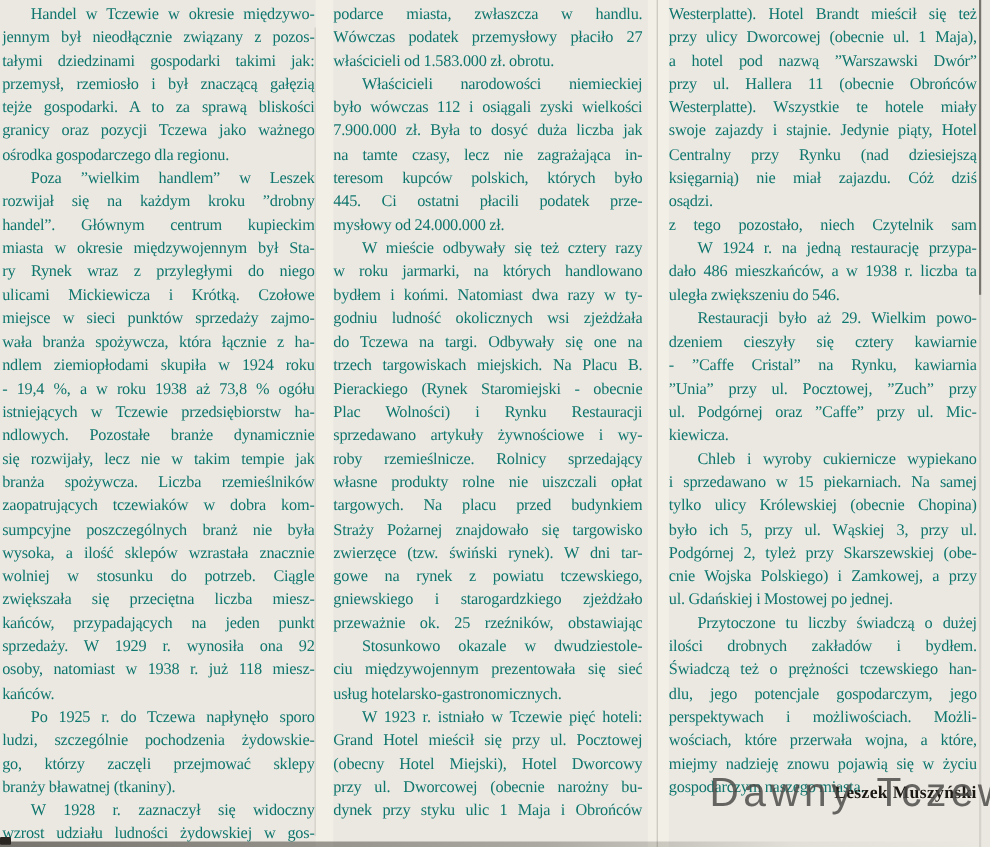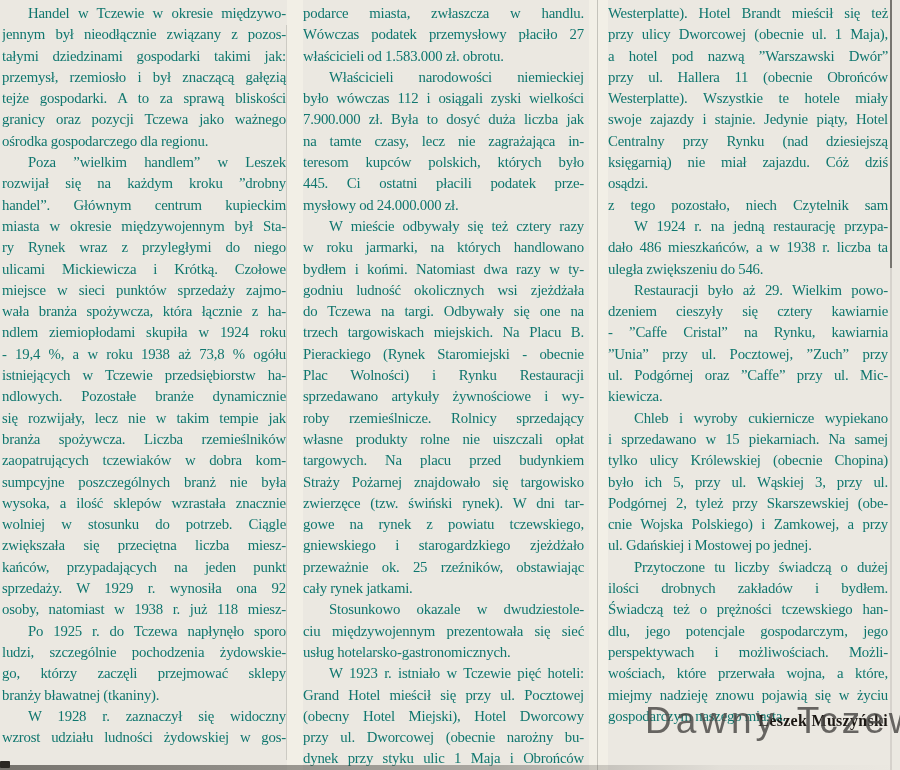--- a/index.html
+++ b/index.html
@@ -90,20 +90,21 @@
         <div class="line">się rozwijały, lecz nie w takim tempie jak</div>
         <div class="line">branża spożywcza. Liczba rzemieślników</div>
         <div class="line">zaopatrujących tczewiaków w dobra kom-</div>
         <div class="line">sumpcyjne poszczególnych branż nie była</div>
         <div class="line">wysoka, a ilość sklepów wzrastała znacznie</div>
         <div class="line">wolniej w stosunku do potrzeb. Ciągle</div>
         <div class="line">zwiększała się przeciętna liczba miesz-</div>
         <div class="line">kańców, przypadających na jeden punkt</div>
         <div class="line">sprzedaży. W 1929 r. wynosiła ona 92</div>
         <div class="line">osoby, natomiast w 1938 r. już 118 miesz-</div>
+        <div class="line end">kańców.</div>
       </div>
       <div class="para">
         <div class="line indent">Po 1925 r. do Tczewa napłynęło sporo</div>
         <div class="line">ludzi, szczególnie pochodzenia żydowskie-</div>
         <div class="line">go, którzy zaczęli przejmować sklepy</div>
         <div class="line end">branży bławatnej (tkaniny).</div>
       </div>
       <div class="para">
         <div class="line indent">W 1928 r. zaznaczył się widoczny</div>
         <div class="line">wzrost udziału ludności żydowskiej w gos-</div>
@@ -135,21 +136,20 @@
         <div class="line">Plac Wolności) i Rynku Restauracji</div>
         <div class="line">sprzedawano artykuły żywnościowe i wy-</div>
         <div class="line">roby rzemieślnicze. Rolnicy sprzedający</div>
         <div class="line">własne produkty rolne nie uiszczali opłat</div>
         <div class="line">targowych. Na placu przed budynkiem</div>
         <div class="line">Straży Pożarnej znajdowało się targowisko</div>
         <div class="line">zwierzęce (tzw. świński rynek). W dni tar-</div>
         <div class="line">gowe na rynek z powiatu tczewskiego,</div>
         <div class="line">gniewskiego i starogardzkiego zjeżdżało</div>
         <div class="line">przeważnie ok. 25 rzeźników, obstawiając</div>
-        <div class="line end">cały rynek jatkami.</div>
       </div>
       <div class="para">
         <div class="line indent">Stosunkowo okazale w dwudziestole-</div>
         <div class="line">ciu międzywojennym prezentowała się sieć</div>
         <div class="line end">usług hotelarsko-gastronomicznych.</div>
       </div>
       <div class="para">
         <div class="line indent">W 1923 r. istniało w Tczewie pięć hoteli:</div>
         <div class="line">Grand Hotel mieścił się przy ul. Pocztowej</div>
         <div class="line">(obecny Hotel Miejski), Hotel Dworcowy</div>

